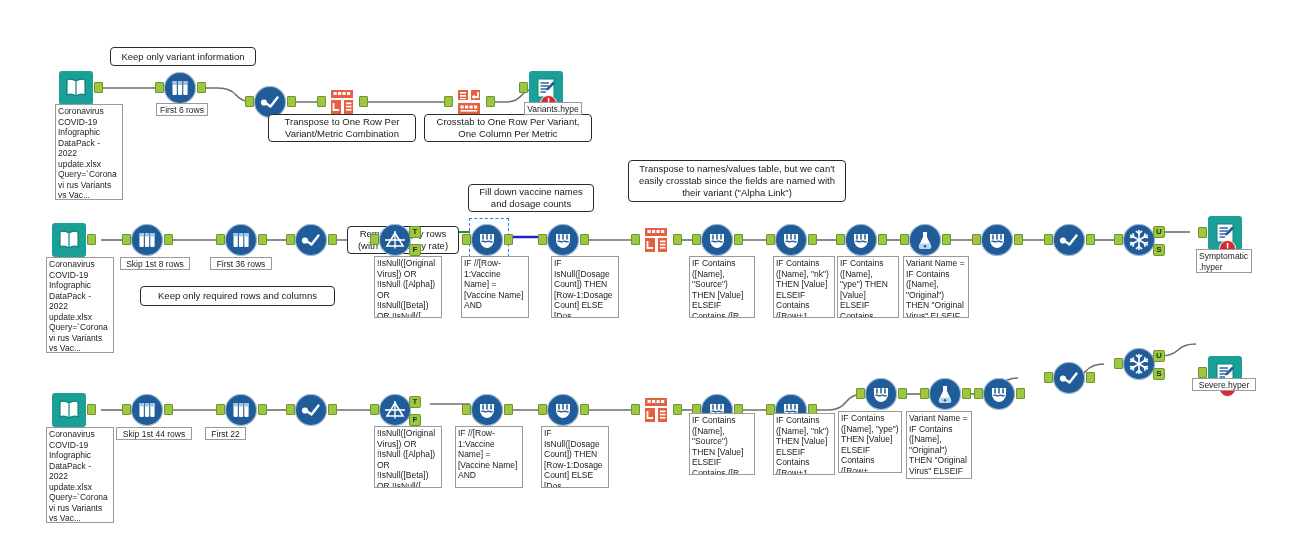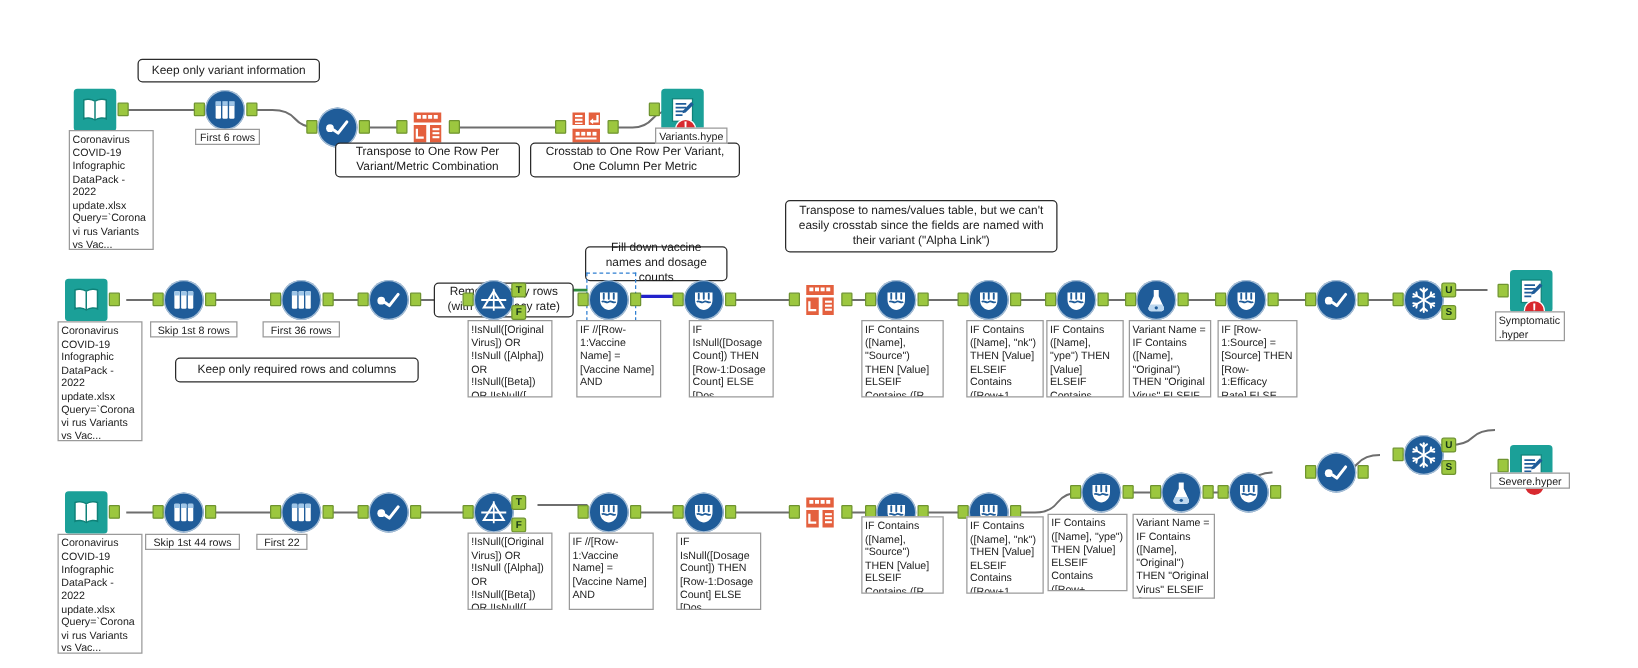--- a/index.html
+++ b/index.html
@@ -223,21 +223,21 @@
         <line x1="5.5" y1="15" x2="11" y2="15" stroke="#1f5c99" stroke-width="1.4"></line>
         <path d="M18 4.5 L20 6.5 L13.5 13 L11 13.6 L11.7 11.2 Z" fill="#1f5c99"></path>
       </svg>
     </div>
     <div class="err">!</div>
   </div>
   <div class="caption centered" style="left:524px;top:102px;width:58px;height:13px;">Variants.hyper</div>
 
   <div class="annot" style="left:628px;top:160px;width:218px;height:42px;">Transpose to names/values table, but we can't easily crosstab since the fields are named with their variant ("Alpha Link")</div>
   <div class="annot" style="left:347px;top:198px;width:112px;height:28px;margin-top:28px;">Remove empty rows (with no efficacy rate)</div>
-  <div class="annot" style="left:468px;top:197px;width:114px;height:28px;">Fill down vaccine names and dosage counts</div>
+  <div class="annot" style="left:468px;top:184px;width:126px;height:28px;">Fill down vaccine names and dosage counts</div>
 
   <div class="inode" style="left:52px;top:223px;">
     <div class="sq">
       <svg width="22" height="20" viewBox="0 0 22 20">
         <path d="M11 3 C8 1,4 1,2 2 L2 17 C4 16,8 16,11 18 C14 16,18 16,20 17 L20 2 C18 1,14 1,11 3 Z" fill="#ffffff" stroke="#0f8279" stroke-width="1.2"></path>
         <line x1="11" y1="3.4" x2="11" y2="18" stroke="#0f8279" stroke-width="1.2"></line>
       </svg>
     </div>
     <div class="port" style="left:35px;top:11px;"></div>
   </div>
@@ -406,21 +406,20 @@
     <div class="port" style="left:-9px;top:10px;"></div>
     <div class="disc">
       <svg width="20" height="20" viewBox="0 0 20 20">
         <path d="M3 4 H17 V10 C17 15, 13 18, 10 18 C7 18, 3 15, 3 10 Z" fill="#ffffff"></path>
         <path d="M6 5 V9 M10 4.4 V9 M14 5 V9" stroke="#1f5c99" stroke-width="1.5" stroke-linecap="round"></path>
         <path d="M4.4 11.5 C6.5 10, 8 13, 10 11.5 C12 10, 13.5 13, 15.6 11.5" stroke="#1f5c99" stroke-width="1.4" fill="none"></path>
       </svg>
     </div>
     <div class="port" style="left:33px;top:10px;"></div>
   </div>
-  <div class="caption" style="left:974px;top:256px;width:64px;height:62px;">IF [Row-1:Source] = [Source] THEN [Row-1:Efficacy Rate] ELSE ...</div>
 
   <div class="node" style="left:1053px;top:224px;">
     <div class="port" style="left:-9px;top:10px;"></div>
     <div class="disc">
       <svg width="21" height="14" viewBox="0 0 21 14">
         <circle cx="4" cy="7.5" r="3.1" fill="#ffffff"></circle>
         <path d="M7 9 L10.5 11.5 L17.5 2.5" stroke="#ffffff" stroke-width="2.4" fill="none" stroke-linecap="round" stroke-linejoin="round"></path>
       </svg>
     </div>
     <div class="port" style="left:33px;top:10px;"></div>

